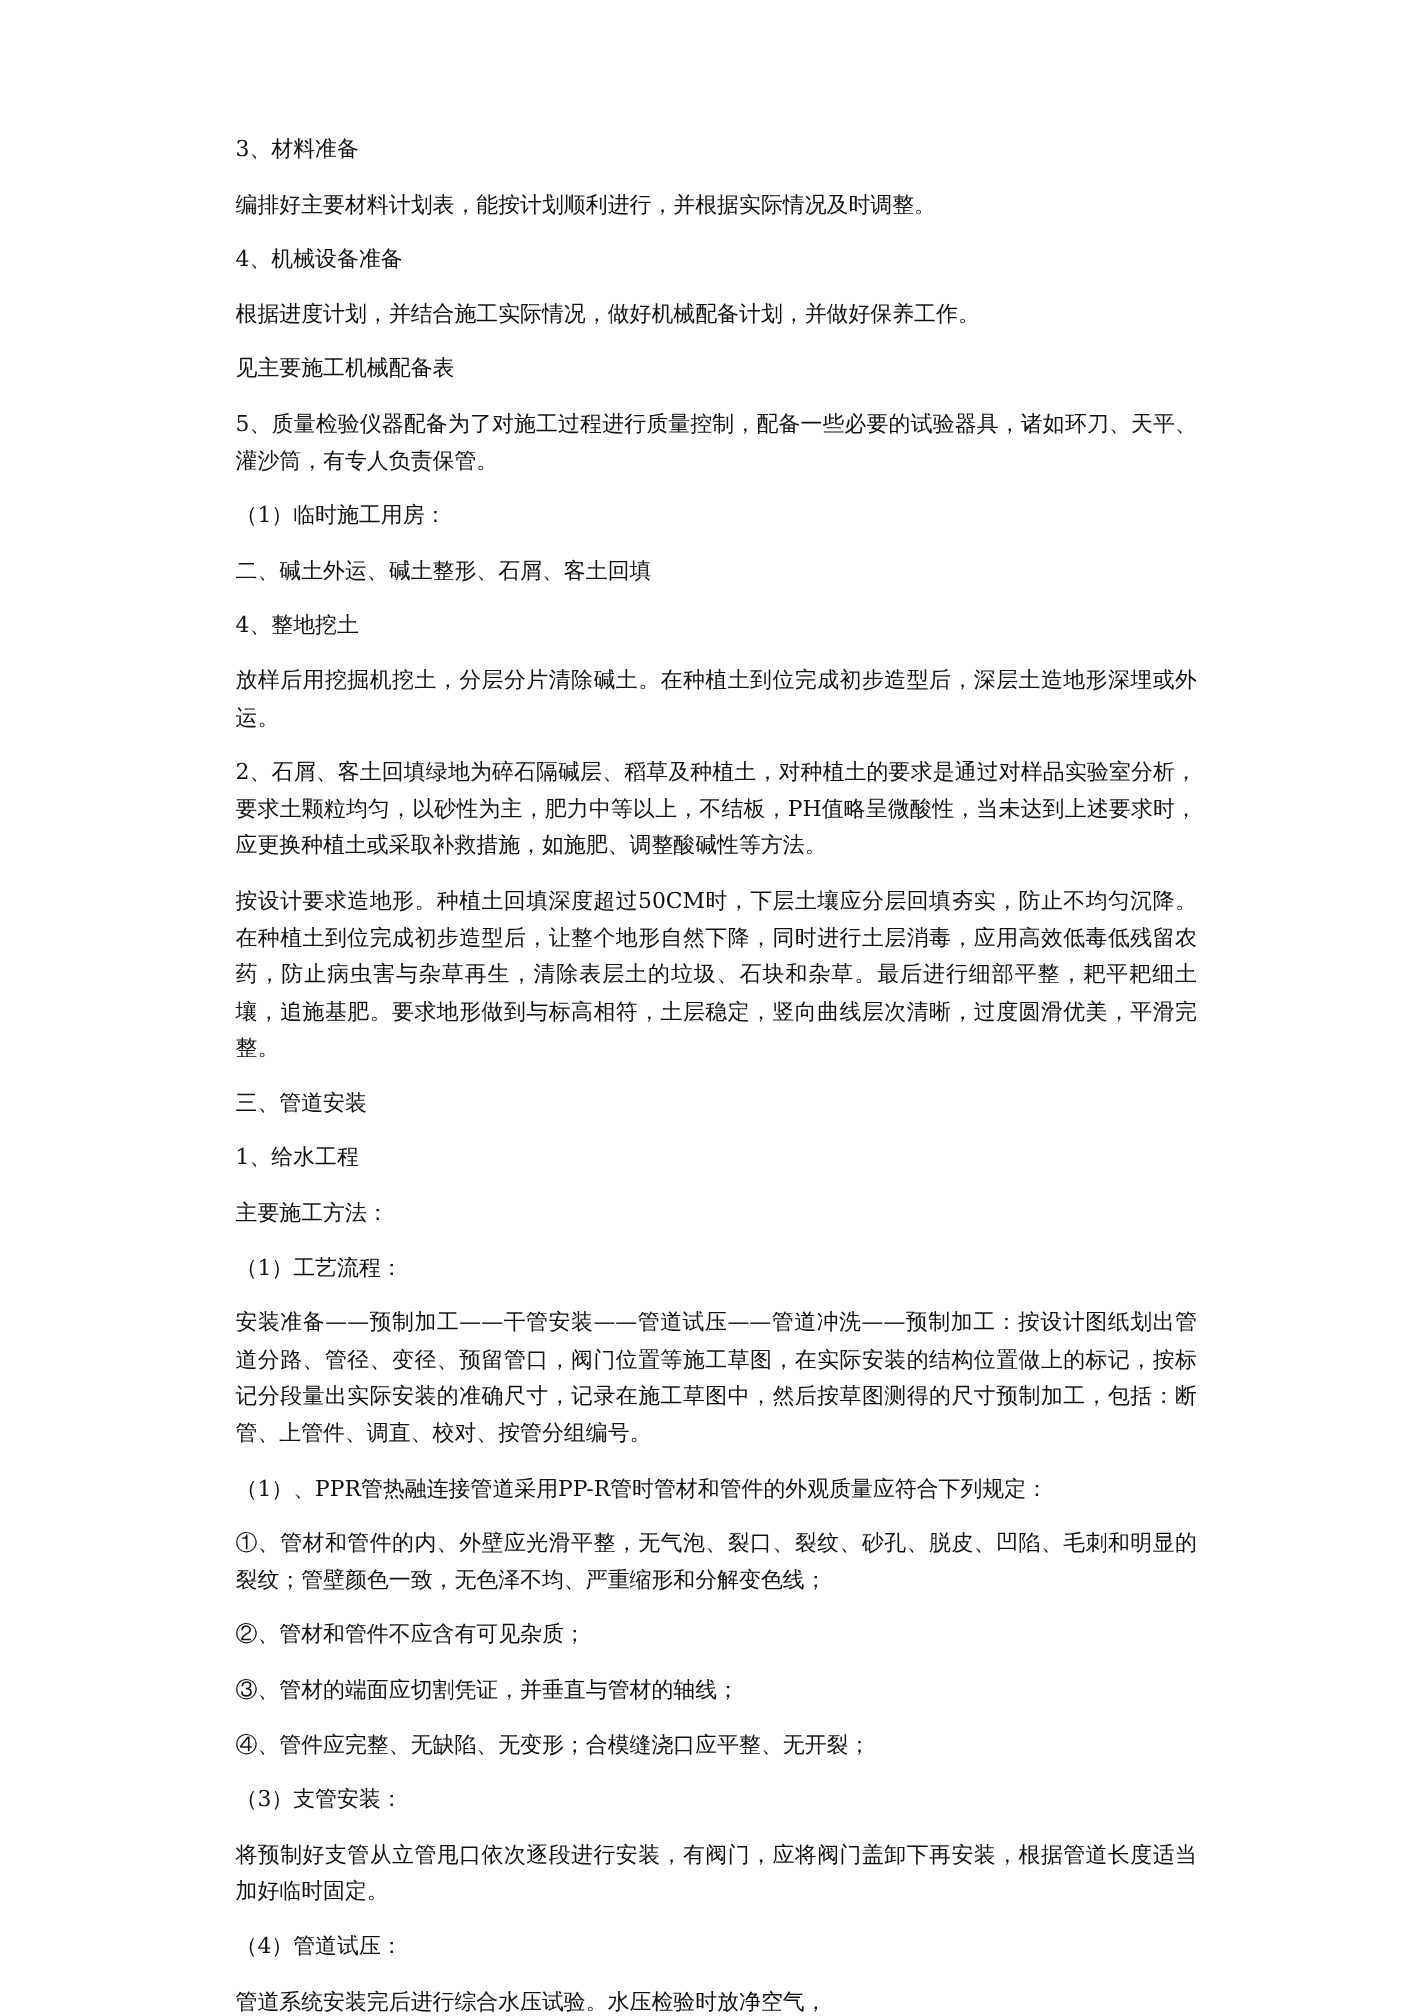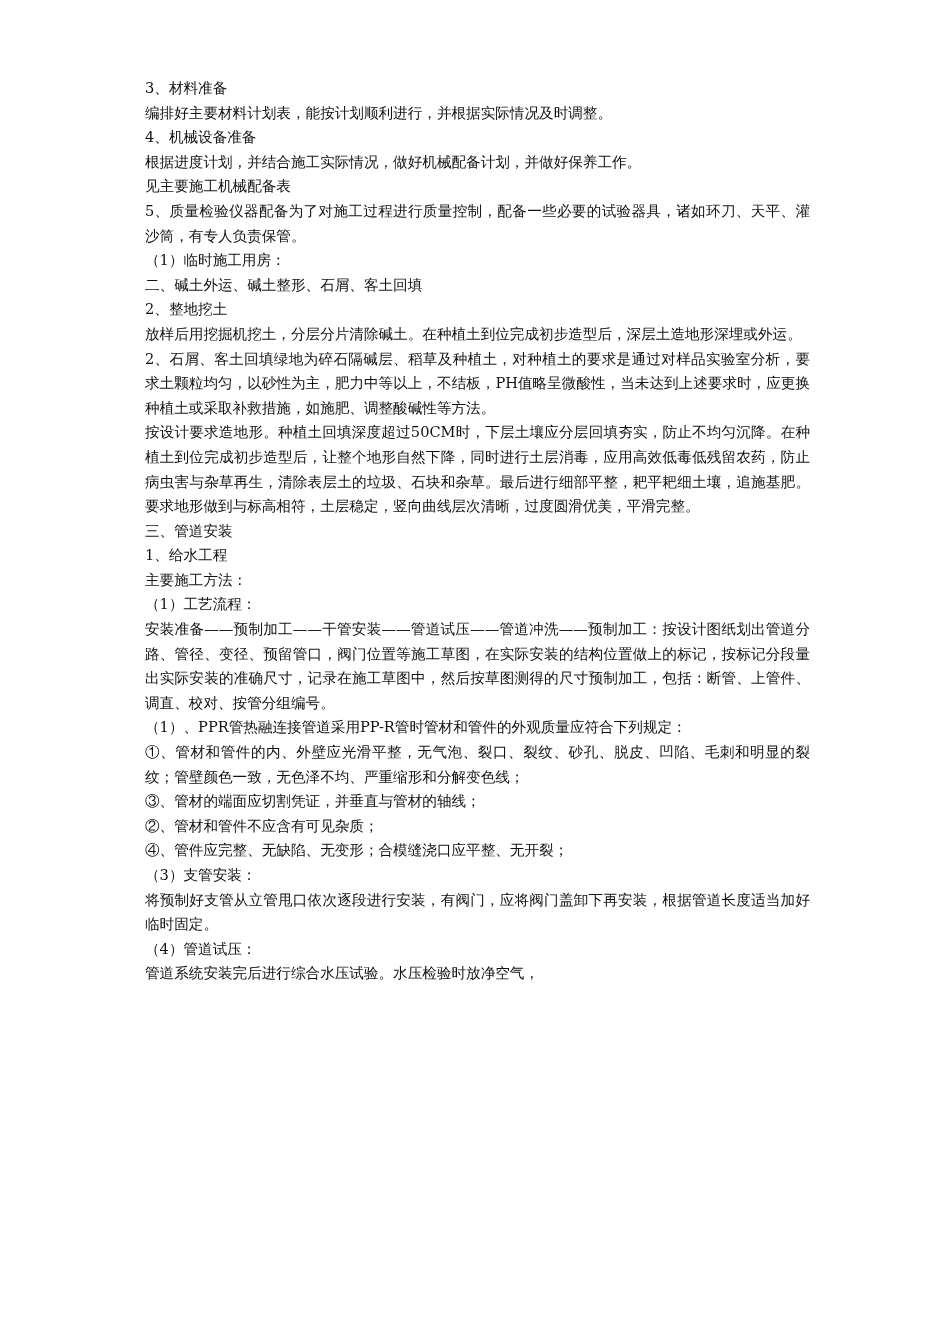--- a/index.html
+++ b/index.html
@@ -9,45 +9,45 @@
     left: 145px;
     top: 76px;
     width: 665px;
     font-family: "DejaVu Serif", "Liberation Serif", serif;
     font-size: 14.6px;
     line-height: 24.6px;
     color: #111111;
     text-align: justify;
     text-justify: inter-character;
   }
-  .p { margin: 0; padding: 0; }
+  .p { margin: 12px; padding: 0; }
 </style>
 </head>
 <body>
 
 <div class="page">
   <p class="p">3、材料准备</p>
   <p class="p">编排好主要材料计划表，能按计划顺利进行，并根据实际情况及时调整。</p>
   <p class="p">4、机械设备准备</p>
   <p class="p">根据进度计划，并结合施工实际情况，做好机械配备计划，并做好保养工作。</p>
   <p class="p">见主要施工机械配备表</p>
   <p class="p">5、质量检验仪器配备为了对施工过程进行质量控制，配备一些必要的试验器具，诸如环刀、天平、灌沙筒，有专人负责保管。</p>
   <p class="p">（1）临时施工用房：</p>
   <p class="p">二、碱土外运、碱土整形、石屑、客土回填</p>
-  <p class="p">2、整地挖土</p>
+  <p class="p">4、整地挖土</p>
   <p class="p">放样后用挖掘机挖土，分层分片清除碱土。在种植土到位完成初步造型后，深层土造地形深埋或外运。</p>
   <p class="p">2、石屑、客土回填绿地为碎石隔碱层、稻草及种植土，对种植土的要求是通过对样品实验室分析，要求土颗粒均匀，以砂性为主，肥力中等以上，不结板，PH值略呈微酸性，当未达到上述要求时，应更换种植土或采取补救措施，如施肥、调整酸碱性等方法。</p>
   <p class="p">按设计要求造地形。种植土回填深度超过50CM时，下层土壤应分层回填夯实，防止不均匀沉降。在种植土到位完成初步造型后，让整个地形自然下降，同时进行土层消毒，应用高效低毒低残留农药，防止病虫害与杂草再生，清除表层土的垃圾、石块和杂草。最后进行细部平整，耙平耙细土壤，追施基肥。要求地形做到与标高相符，土层稳定，竖向曲线层次清晰，过度圆滑优美，平滑完整。</p>
   <p class="p">三、管道安装</p>
   <p class="p">1、给水工程</p>
   <p class="p">主要施工方法：</p>
   <p class="p">（1）工艺流程：</p>
   <p class="p">安装准备——预制加工——干管安装——管道试压——管道冲洗——预制加工：按设计图纸划出管道分路、管径、变径、预留管口，阀门位置等施工草图，在实际安装的结构位置做上的标记，按标记分段量出实际安装的准确尺寸，记录在施工草图中，然后按草图测得的尺寸预制加工，包括：断管、上管件、调直、校对、按管分组编号。</p>
   <p class="p">（1）、PPR管热融连接管道采用PP-R管时管材和管件的外观质量应符合下列规定：</p>
   <p class="p">①、管材和管件的内、外壁应光滑平整，无气泡、裂口、裂纹、砂孔、脱皮、凹陷、毛刺和明显的裂纹；管壁颜色一致，无色泽不均、严重缩形和分解变色线；</p>
+  <p class="p">②、管材和管件不应含有可见杂质；</p>
   <p class="p">③、管材的端面应切割凭证，并垂直与管材的轴线；</p>
-  <p class="p">②、管材和管件不应含有可见杂质；</p>
   <p class="p">④、管件应完整、无缺陷、无变形；合模缝浇口应平整、无开裂；</p>
   <p class="p">（3）支管安装：</p>
   <p class="p">将预制好支管从立管甩口依次逐段进行安装，有阀门，应将阀门盖卸下再安装，根据管道长度适当加好临时固定。</p>
   <p class="p">（4）管道试压：</p>
   <p class="p">管道系统安装完后进行综合水压试验。水压检验时放净空气，</p>
 </div>
 
 </body></html>

